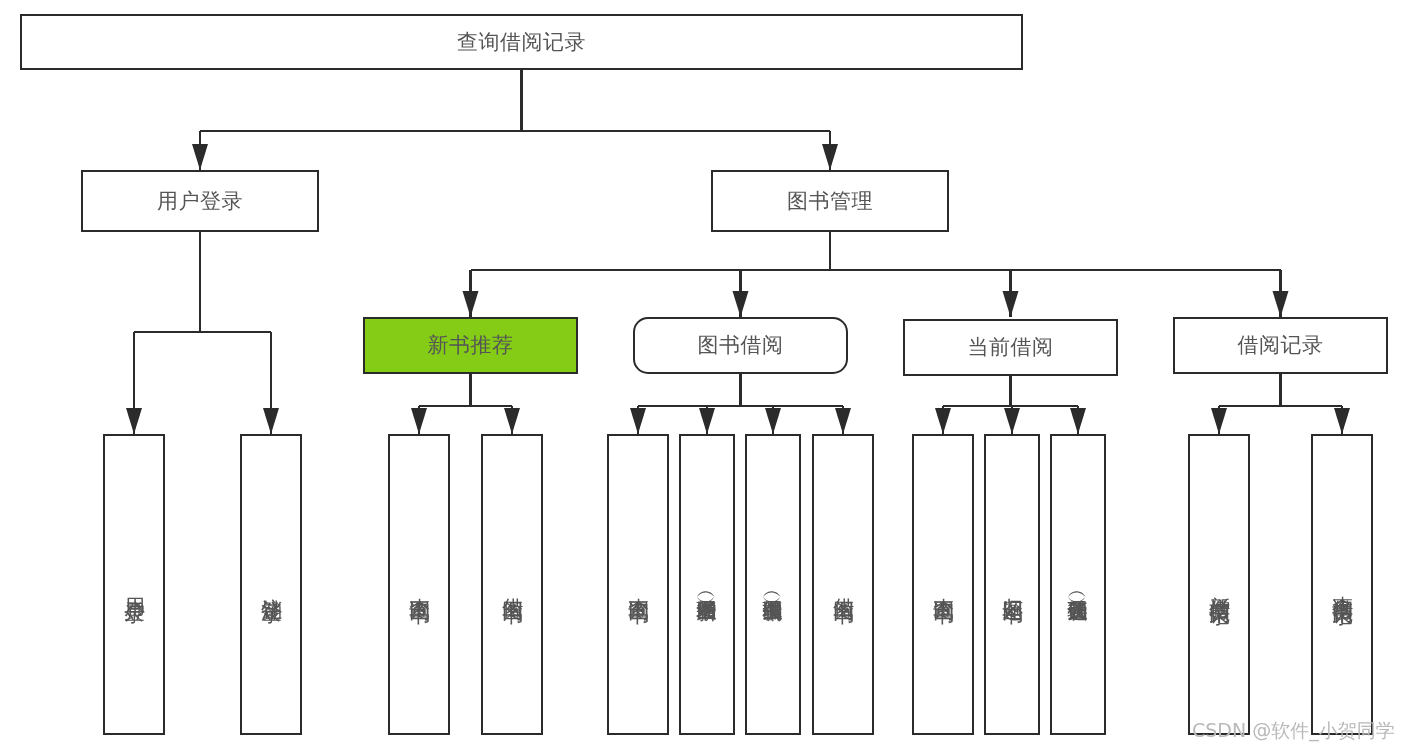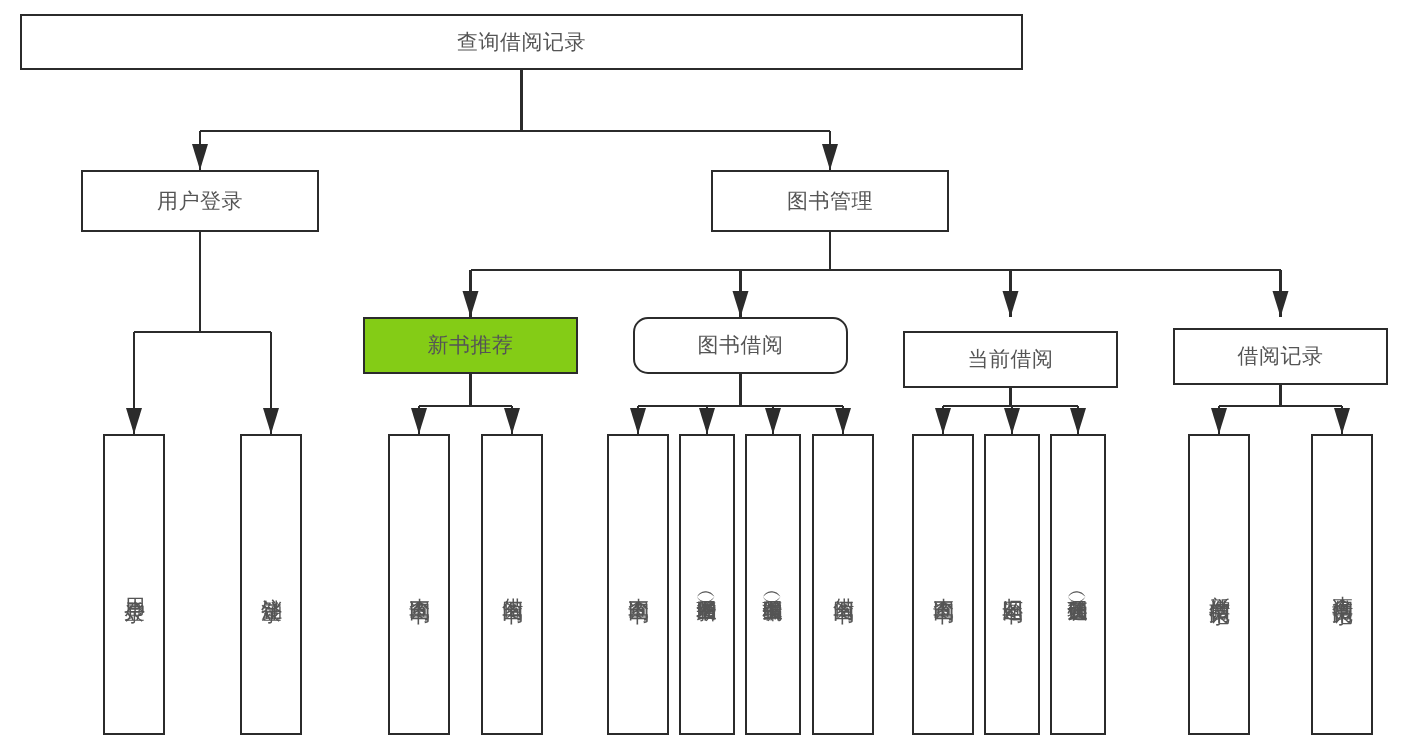--- a/index.html
+++ b/index.html
@@ -138,24 +138,24 @@
       </div>
       <div class="node horiz" style="left: 711px; top: 170px; width: 238px; height: 62px; border-color: rgb(43, 43, 43); background: rgb(255, 255, 255);">
         <span class="label" style="color: rgb(85, 85, 85); text-align: center;">图书管理</span>
       </div>
       <div class="node horiz" style="left: 363px; top: 317px; width: 215px; height: 57px; border-color: rgb(43, 43, 43); background: #84cc16;">
         <span class="label" style="color: rgb(85, 85, 85);">新书推荐</span>
       </div>
       <div class="node horiz" style="left: 633px; top: 317px; width: 215px; height: 57px; border-color: rgb(43, 43, 43); background: rgb(255, 255, 255); border-radius: 15px;">
         <span class="label" style="color: rgb(85, 85, 85);">图书借阅</span>
       </div>
-      <div class="node horiz" style="left: 903px; top: 331px; width: 215px; height: 57px; border-color: rgb(43, 43, 43); background: rgb(255, 255, 255);">
+      <div class="node horiz" style="left: 903px; top: 319px; width: 215px; height: 57px; border-color: rgb(43, 43, 43); background: rgb(255, 255, 255);">
         <span class="label" style="color: rgb(85, 85, 85);">当前借阅</span>
       </div>
-      <div class="node horiz" style="left: 1173px; top: 317px; width: 215px; height: 57px; border-color: rgb(43, 43, 43); background: rgb(255, 255, 255); margin-top: 11px;">
+      <div class="node horiz" style="left: 1173px; top: 317px; width: 215px; height: 57px; border-color: rgb(43, 43, 43); background: rgb(255, 255, 255);">
         <span class="label" style="color: rgb(85, 85, 85);">借阅记录</span>
       </div>
       <div class="node vert" style="left: 103px; top: 434px; width: 62px; height: 301px; border-color: rgb(43, 43, 43); background: rgb(255, 255, 255);">
         <span class="label" style="color: rgb(85, 85, 85);">用户登录</span>
       </div>
       <div class="node vert" style="left: 240px; top: 434px; width: 62px; height: 301px; border-color: rgb(43, 43, 43); background: rgb(255, 255, 255);">
         <span class="label" style="color: rgb(85, 85, 85);">注销登录</span>
       </div>
       <div class="node vert" style="left: 388px; top: 434px; width: 62px; height: 301px; border-color: rgb(43, 43, 43); background: rgb(255, 255, 255);">
         <span class="label" style="color: rgb(85, 85, 85);">查询图书</span>
@@ -184,13 +184,14 @@
       <div class="node vert tight" style="left: 1050px; top: 434px; width: 56px; height: 301px; border-color: rgb(43, 43, 43); background: rgb(255, 255, 255);">
         <span class="label" style="color: rgb(85, 85, 85);">确认归还（管理员）</span>
       </div>
       <div class="node vert" style="left: 1188px; top: 434px; width: 62px; height: 301px; border-color: rgb(43, 43, 43); background: rgb(255, 255, 255);">
         <span class="label" style="color: rgb(85, 85, 85);">新增借阅记录</span>
       </div>
       <div class="node vert" style="left: 1311px; top: 434px; width: 62px; height: 301px; border-color: rgb(43, 43, 43); background: rgb(255, 255, 255);">
         <span class="label" style="color: rgb(85, 85, 85);">查询借阅记录</span>
       </div>
     </div>
+  <div id="watermark" style="left: 1192px; top: 718px; color: rgb(185, 185, 185);">CSDN @软件_小贺同学</div>
 </div>
 
 </body></html>

